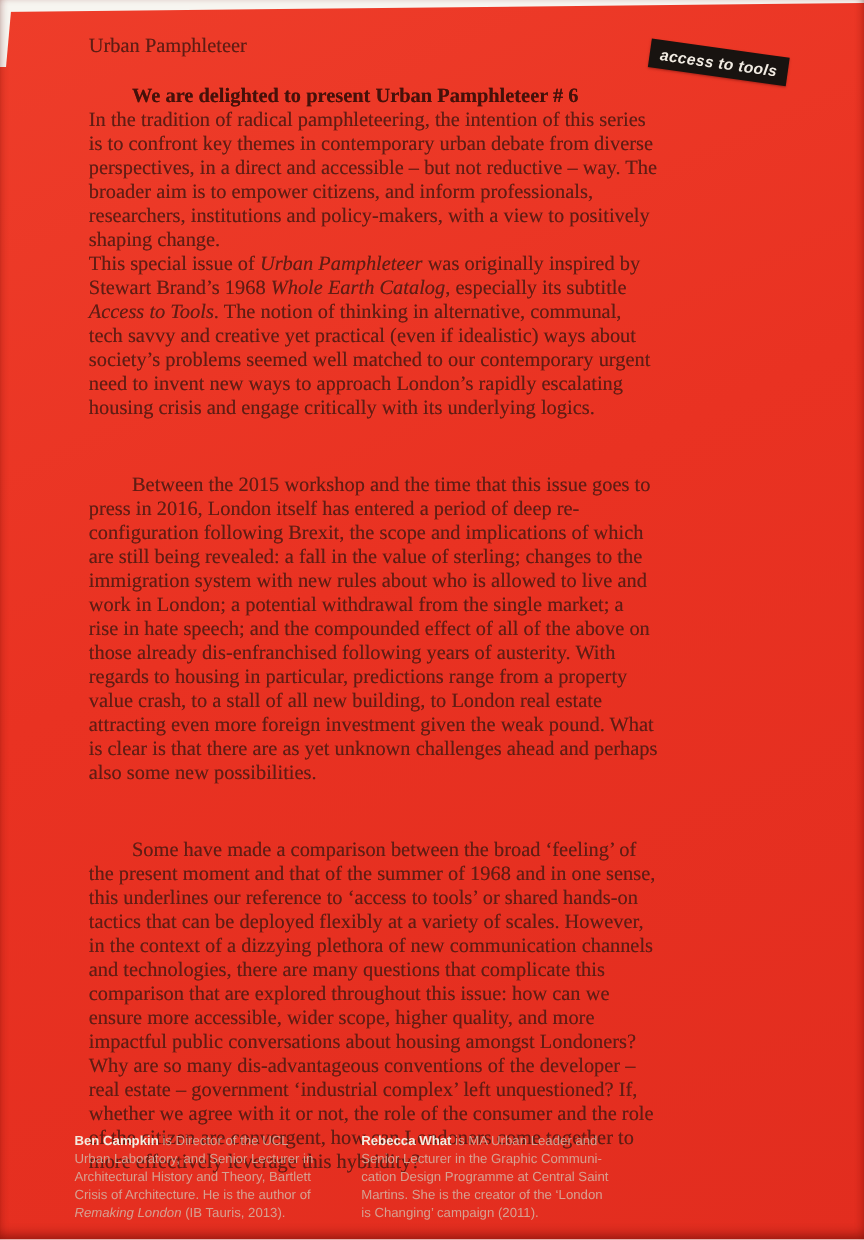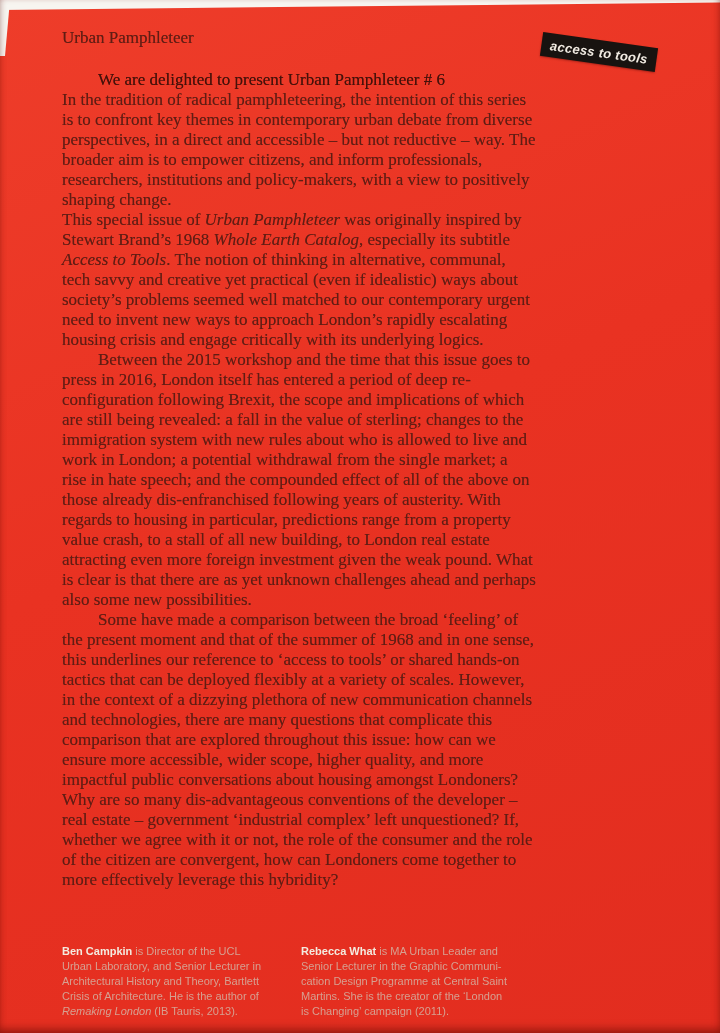--- a/index.html
+++ b/index.html
@@ -22,37 +22,37 @@
     clip-path:polygon(0 0, 100% 0, 50% 100%, 0 100%);
   }
   .vignette {
     position:absolute; inset:0; pointer-events:none;
     box-shadow: inset 0 -7px 9px -3px rgba(70,5,0,0.45),
                 inset -4px 0 7px -3px rgba(120,15,8,0.30),
                 inset 4px 0 7px -4px rgba(120,15,8,0.22);
   }
 
   .content {
-    position:absolute; left:62px; top:28px; width:474px;
+    position:absolute; left:74px; top:28px; width:474px;
     color:#5f1d14;
     font-size:17px; line-height:20px;
     text-shadow:0 0 0.5px rgba(95,29,20,0.6);
   }
   .hdr-line { white-space:nowrap; }
 
   .sections .heading {
-    font-weight:normal;
+    font-weight:bold;
     color:#45110a;
     padding-left:36px;
     margin-top:15px;
     text-shadow:0 0 0.5px rgba(69,17,10,0.7);
   }
   .sections .heading:first-child { margin-top:22px; }
   .sections p.para { margin:0; }
-  .sections p.para.indent { text-indent:36px; }
+  .sections p.para.indent { text-indent:36px;margin-top:44px; }
   .it { font-style:italic; }
 
   .badge {
     position:absolute; left:541px; top:40px;
     width:116px; height:24px;
     background:#181310;
     transform:rotate(8deg);
     display:flex; align-items:center; justify-content:center;
     box-shadow:0 1px 2px rgba(60,0,0,0.35);
   }

